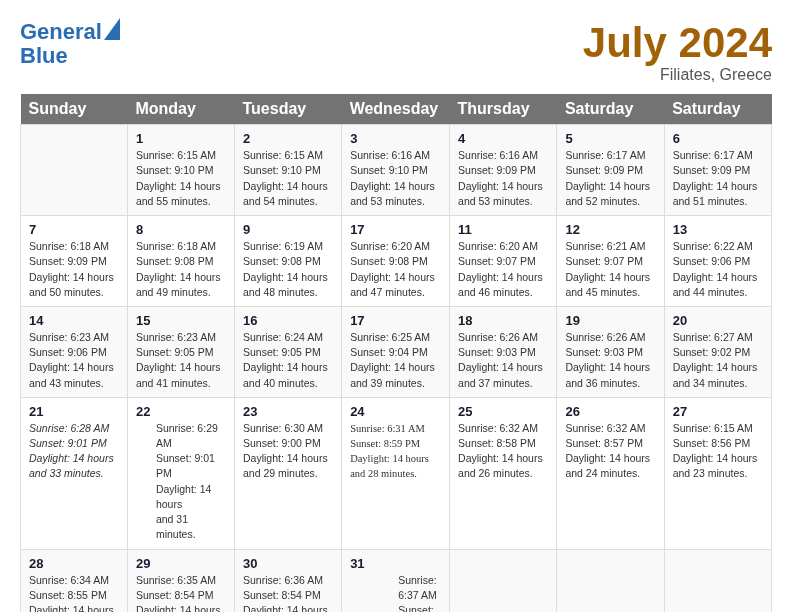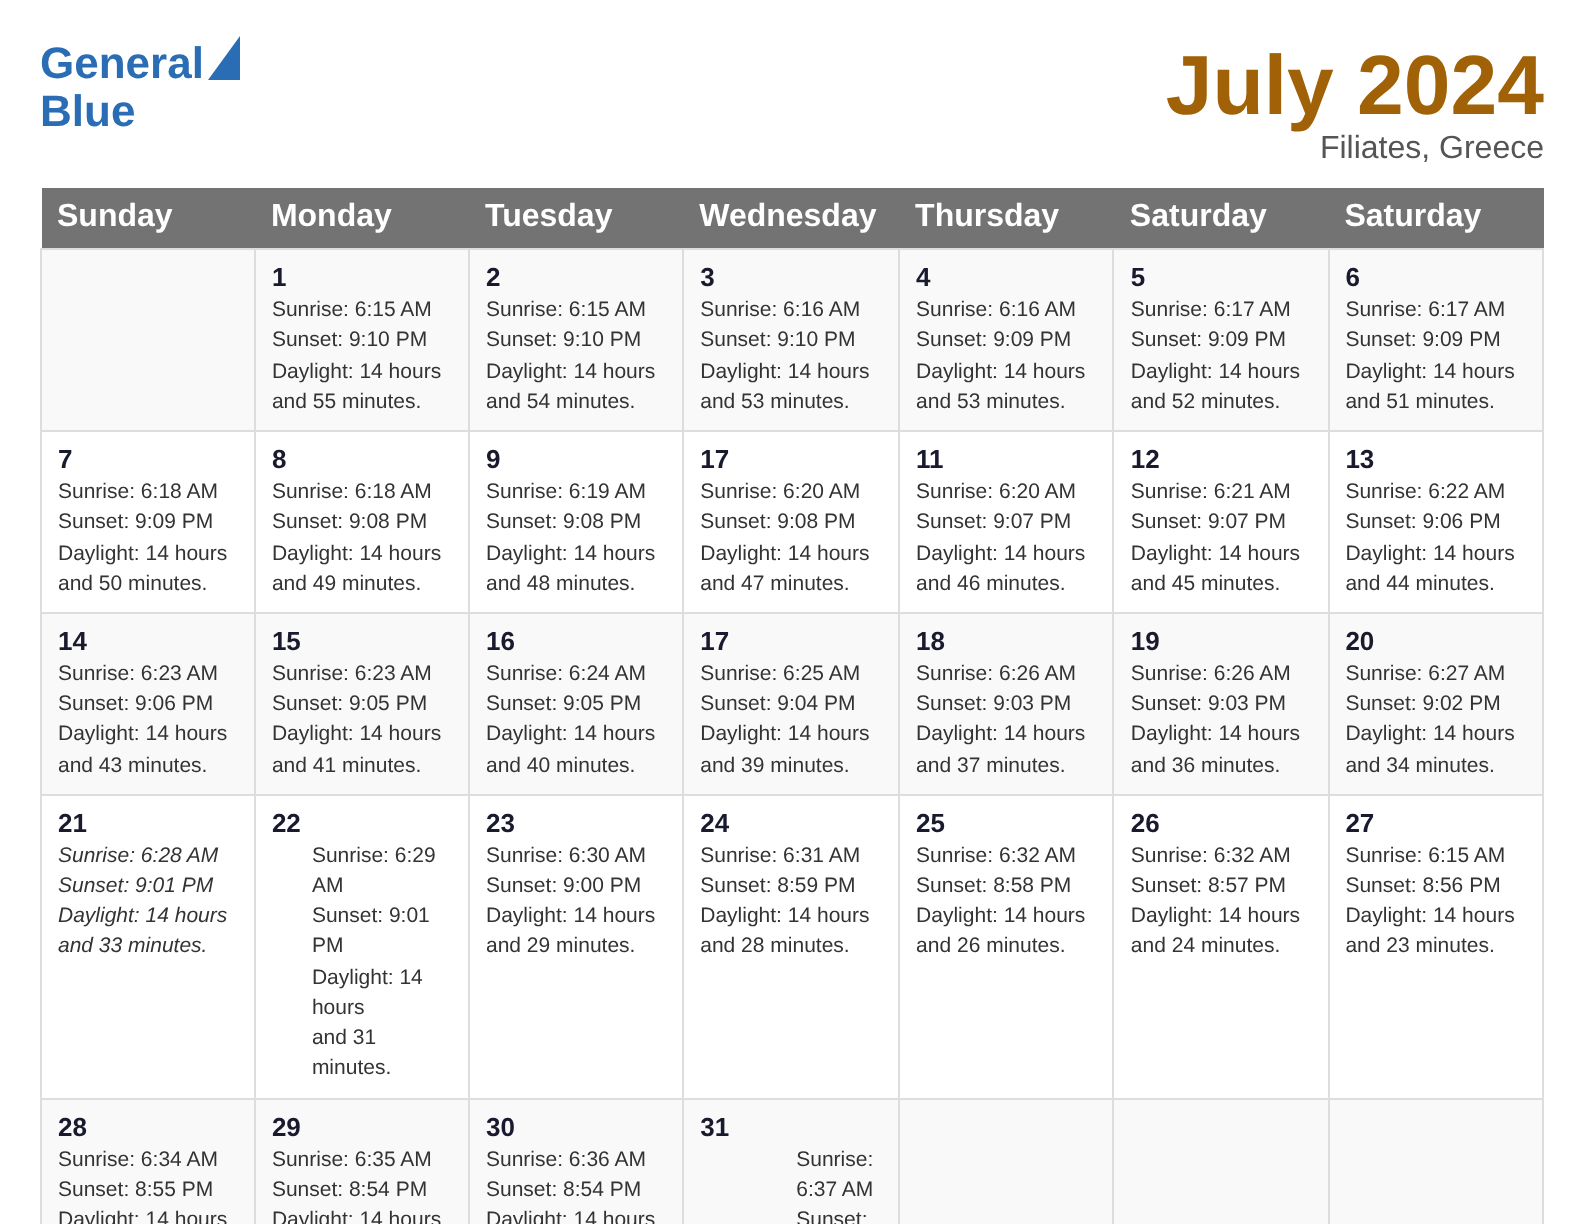--- a/index.html
+++ b/index.html
@@ -284,21 +284,21 @@
         </td>
         <td>
           <div class="day-num">23</div>
           <div class="day-info" style="white-space: pre-line;">Sunrise: 6:30 AM
 Sunset: 9:00 PM
 Daylight: 14 hours
 and 29 minutes.</div>
         </td>
         <td>
           <div class="day-num">24</div>
-          <div class="day-info" style="white-space: pre-line;">Sunrise: 6:31 AM
+          <div class="day-info" style="white-space: pre-line; font-family: Liberation Serif, serif;">Sunrise: 6:31 AM
 Sunset: 8:59 PM
 Daylight: 14 hours
 and 28 minutes.</div>
         </td>
         <td>
           <div class="day-num">25</div>
           <div class="day-info" style="white-space: pre-line;">Sunrise: 6:32 AM
 Sunset: 8:58 PM
 Daylight: 14 hours
 and 26 minutes.</div>

